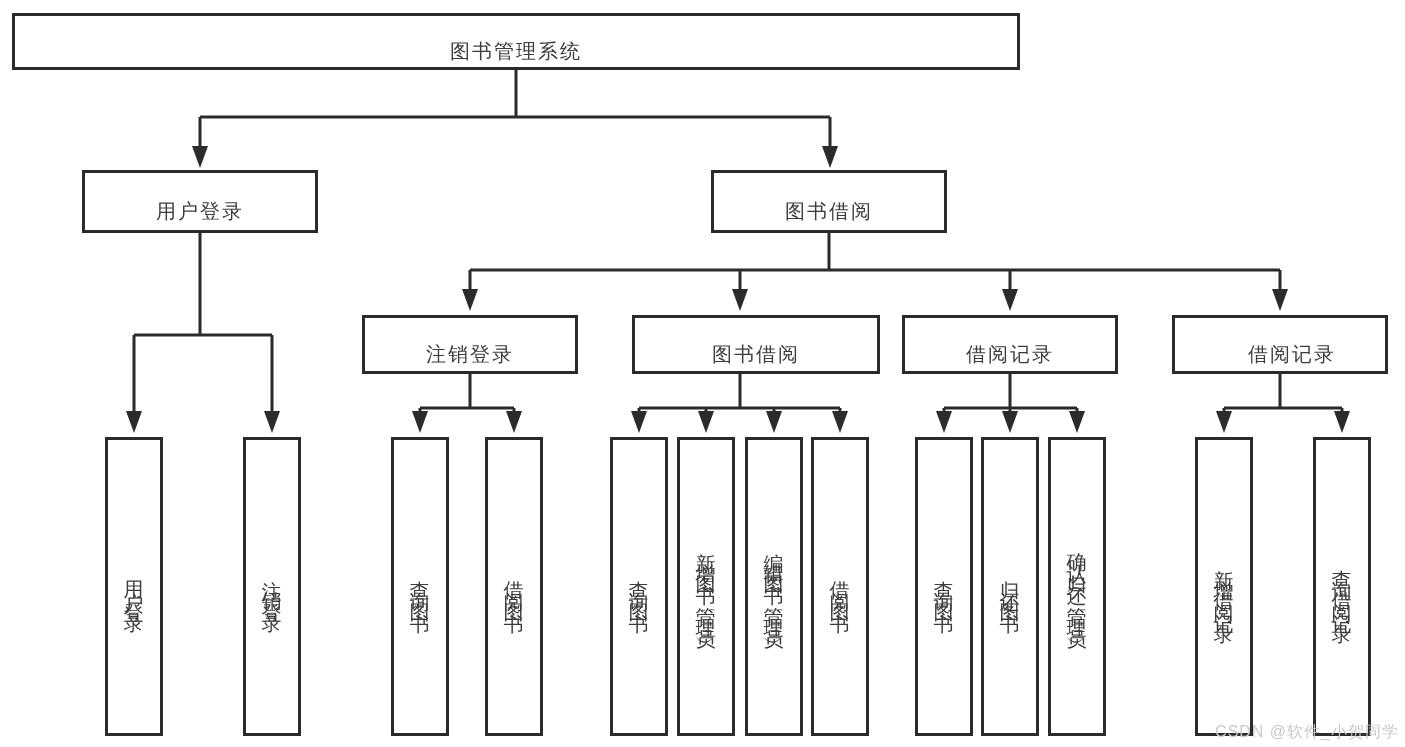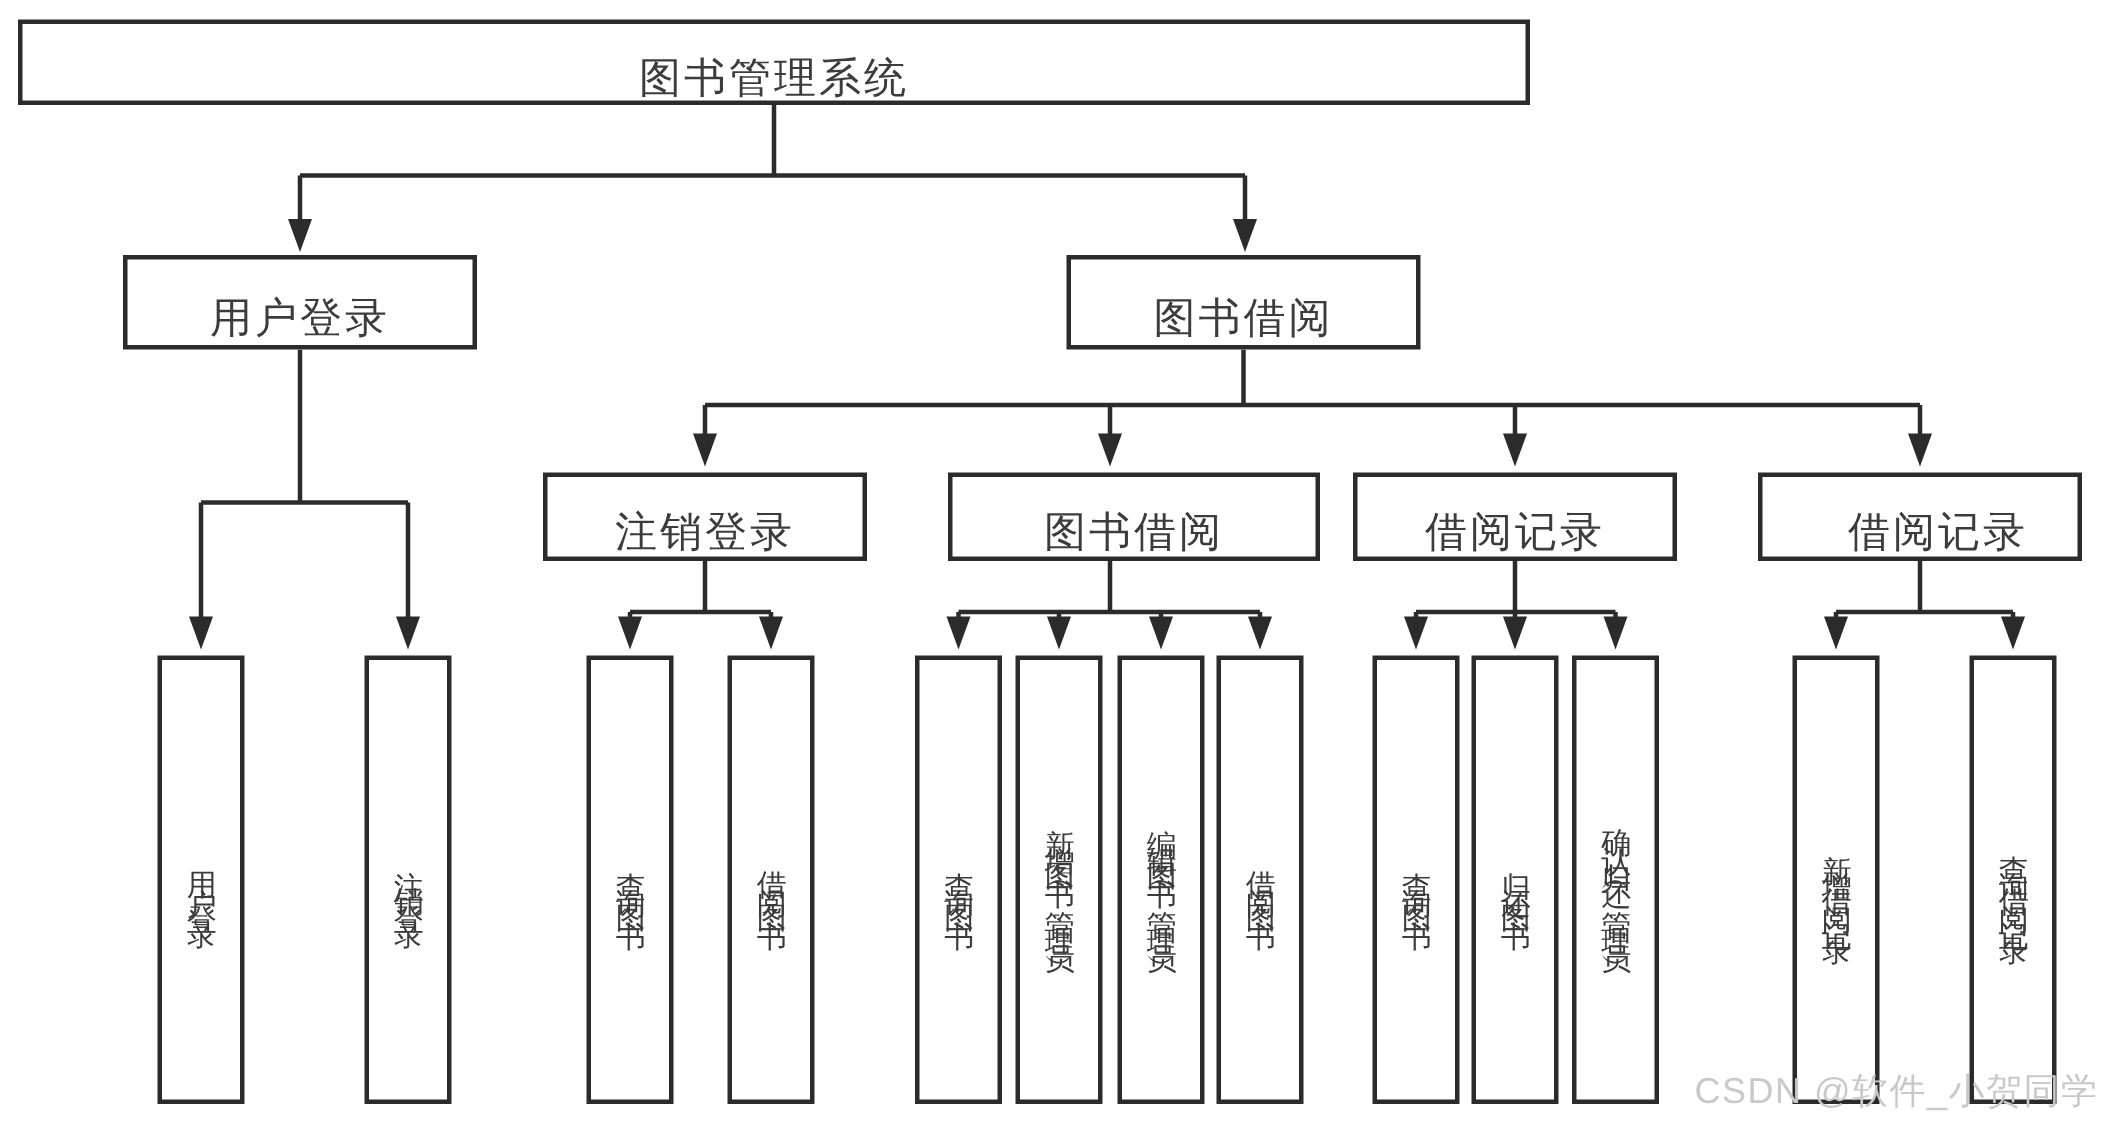--- a/index.html
+++ b/index.html
@@ -20,38 +20,38 @@
     position: absolute;
     box-sizing: border-box;
     border: 3px solid #2b2b2b;
     background: #ffffff;
     display: flex;
     align-items: center;
     justify-content: center;
     color: #3c3c3c;
   }
   .hlabel {
-    font-size: 28px;
+    font-size: 20px;
     letter-spacing: 2px;
     white-space: nowrap;
     margin-top: 20px;
   }
   .vbox span {
     writing-mode: vertical-rl;
     text-orientation: mixed;
     font-size: 20px;
     letter-spacing: 11px;
     line-height: 1;
     white-space: nowrap;
   }
   .watermark {
     position: absolute;
     right: 6px;
     bottom: 4px;
-    font-size: 24px;
+    font-size: 16px;
     color: #c9c9c9;
     letter-spacing: 1px;
     white-space: nowrap;
   }
   
   #root-box  { left: 12px;  top: 13px;  width: 1008px; height: 57px; }
   #l2-0 { left: 82px;  top: 170px; width: 236px; height: 63px; }
   #l2-1 { left: 711px; top: 170px; width: 236px; height: 63px; }
   #l3-0 { left: 362px;  top: 315px; width: 216px; height: 59px; }
   #l3-1 { left: 632px;  top: 315px; width: 248px; height: 59px; }

